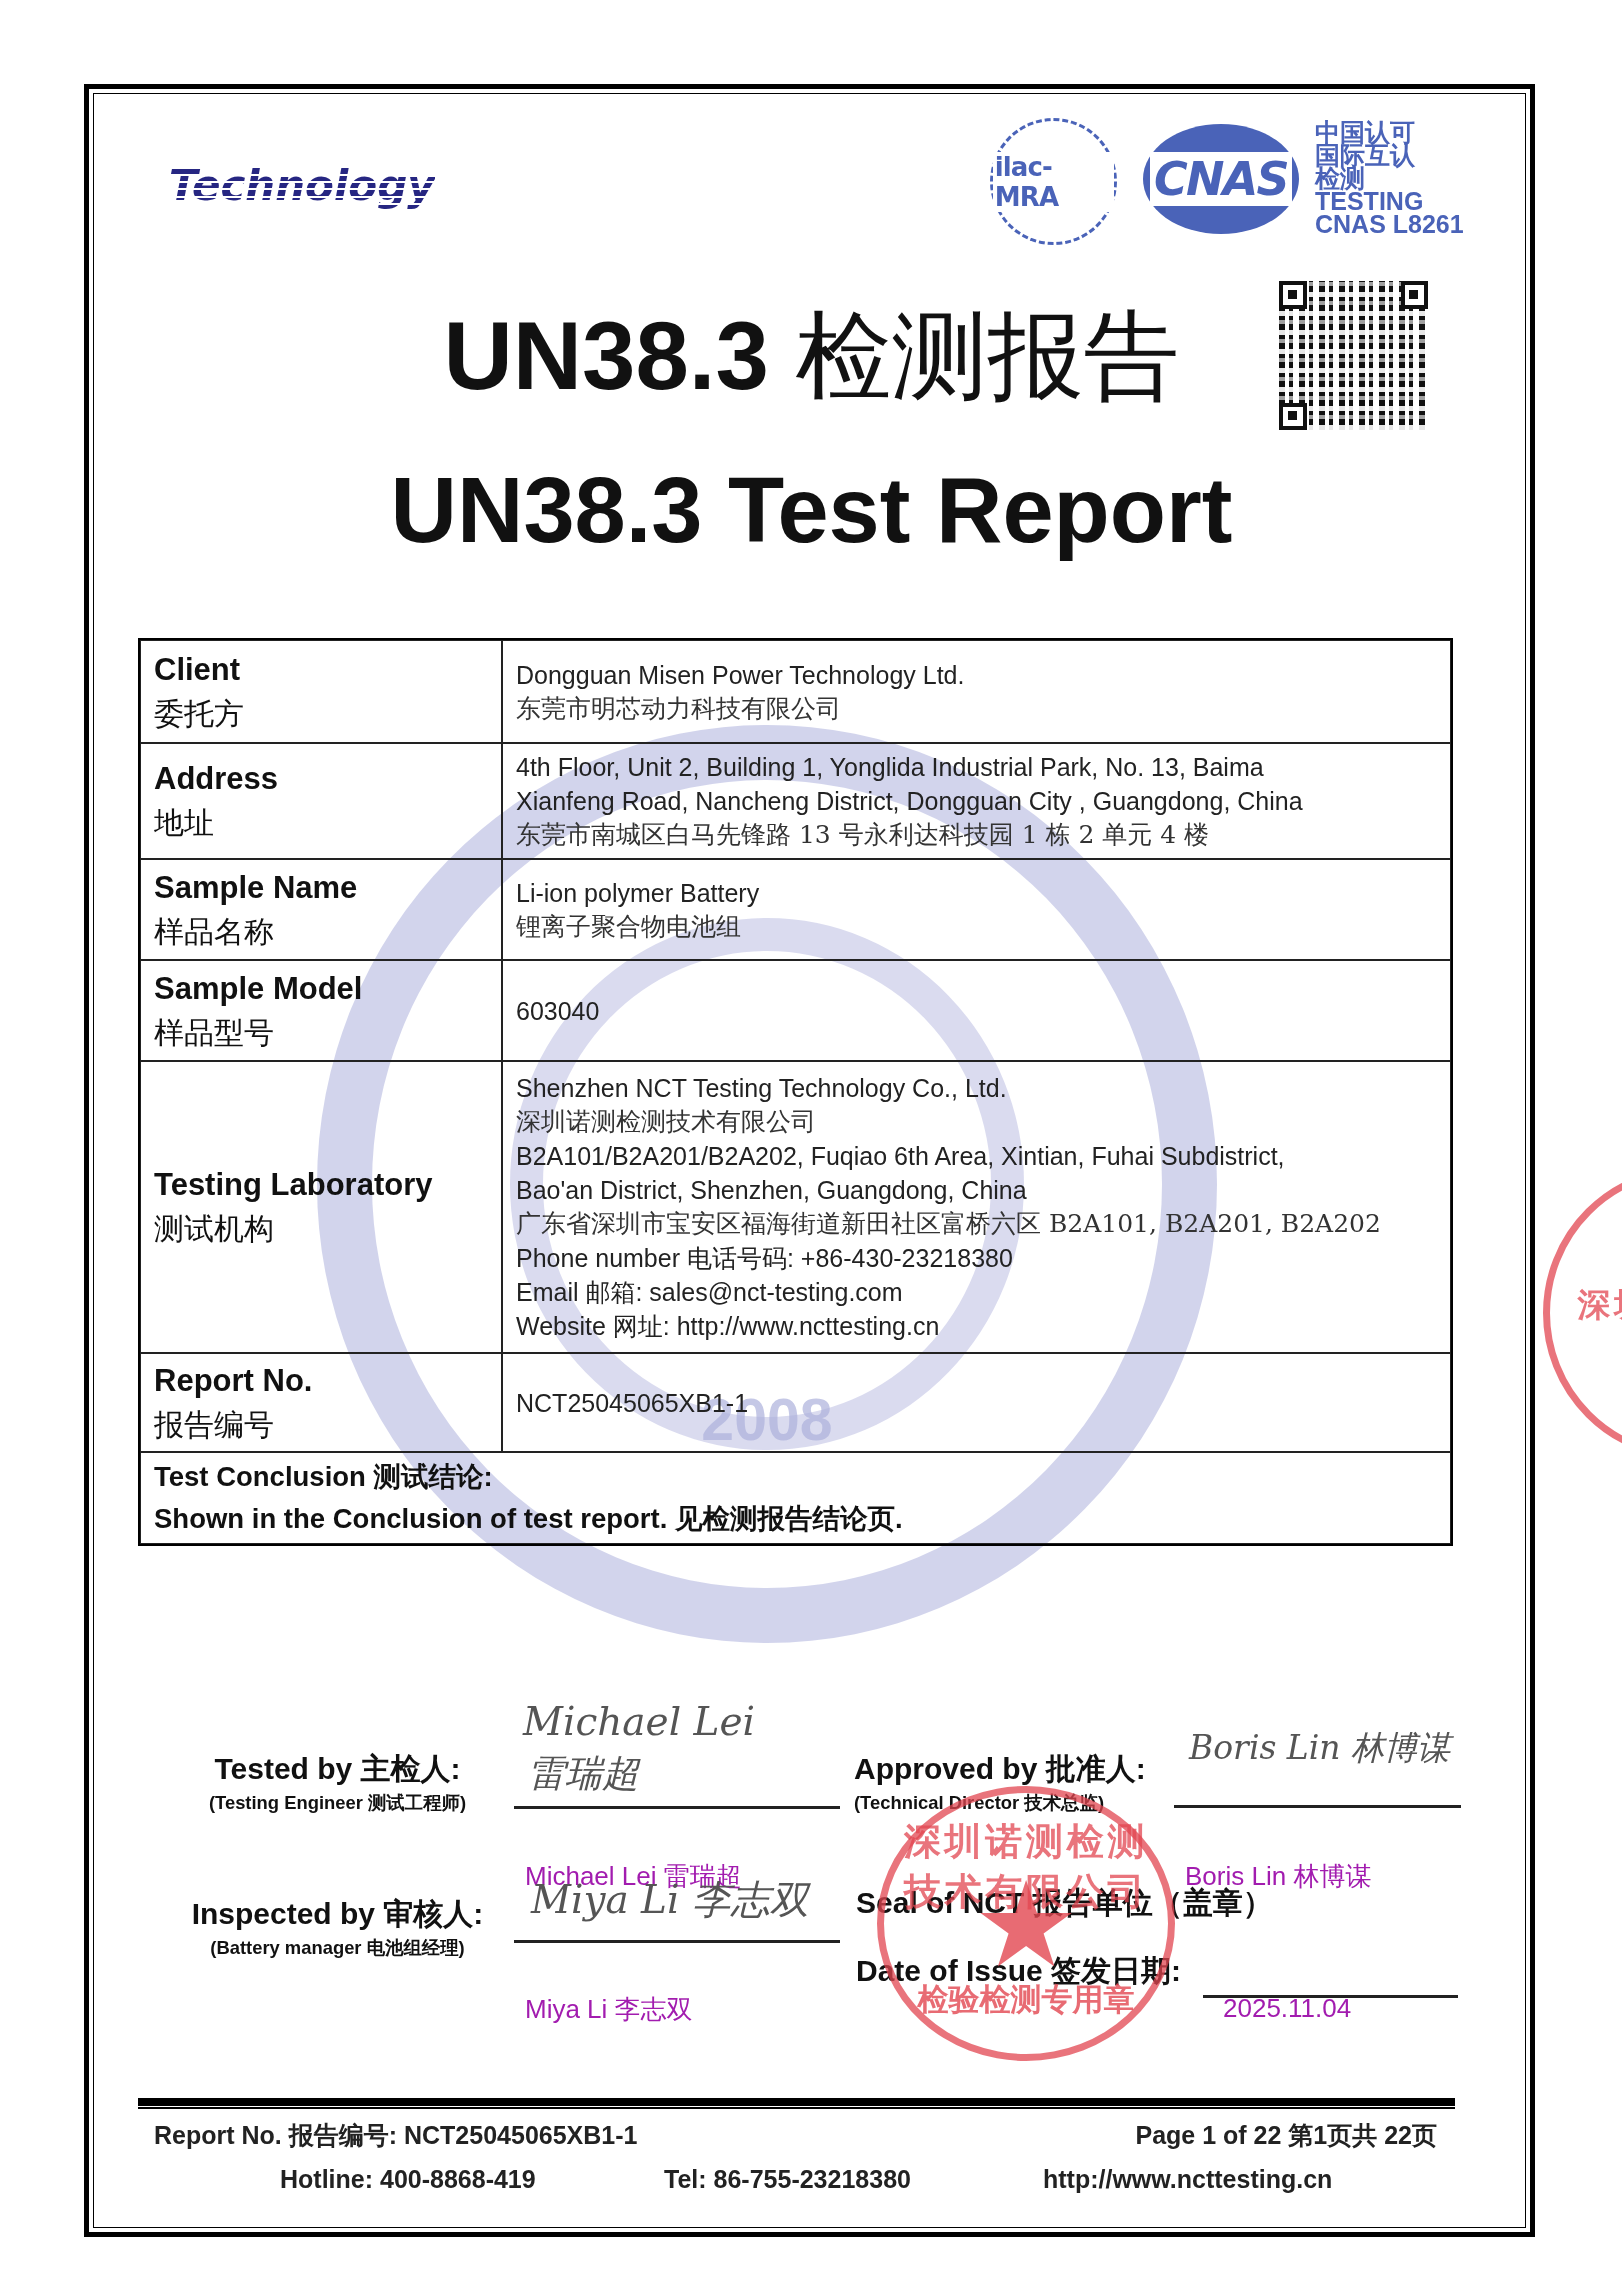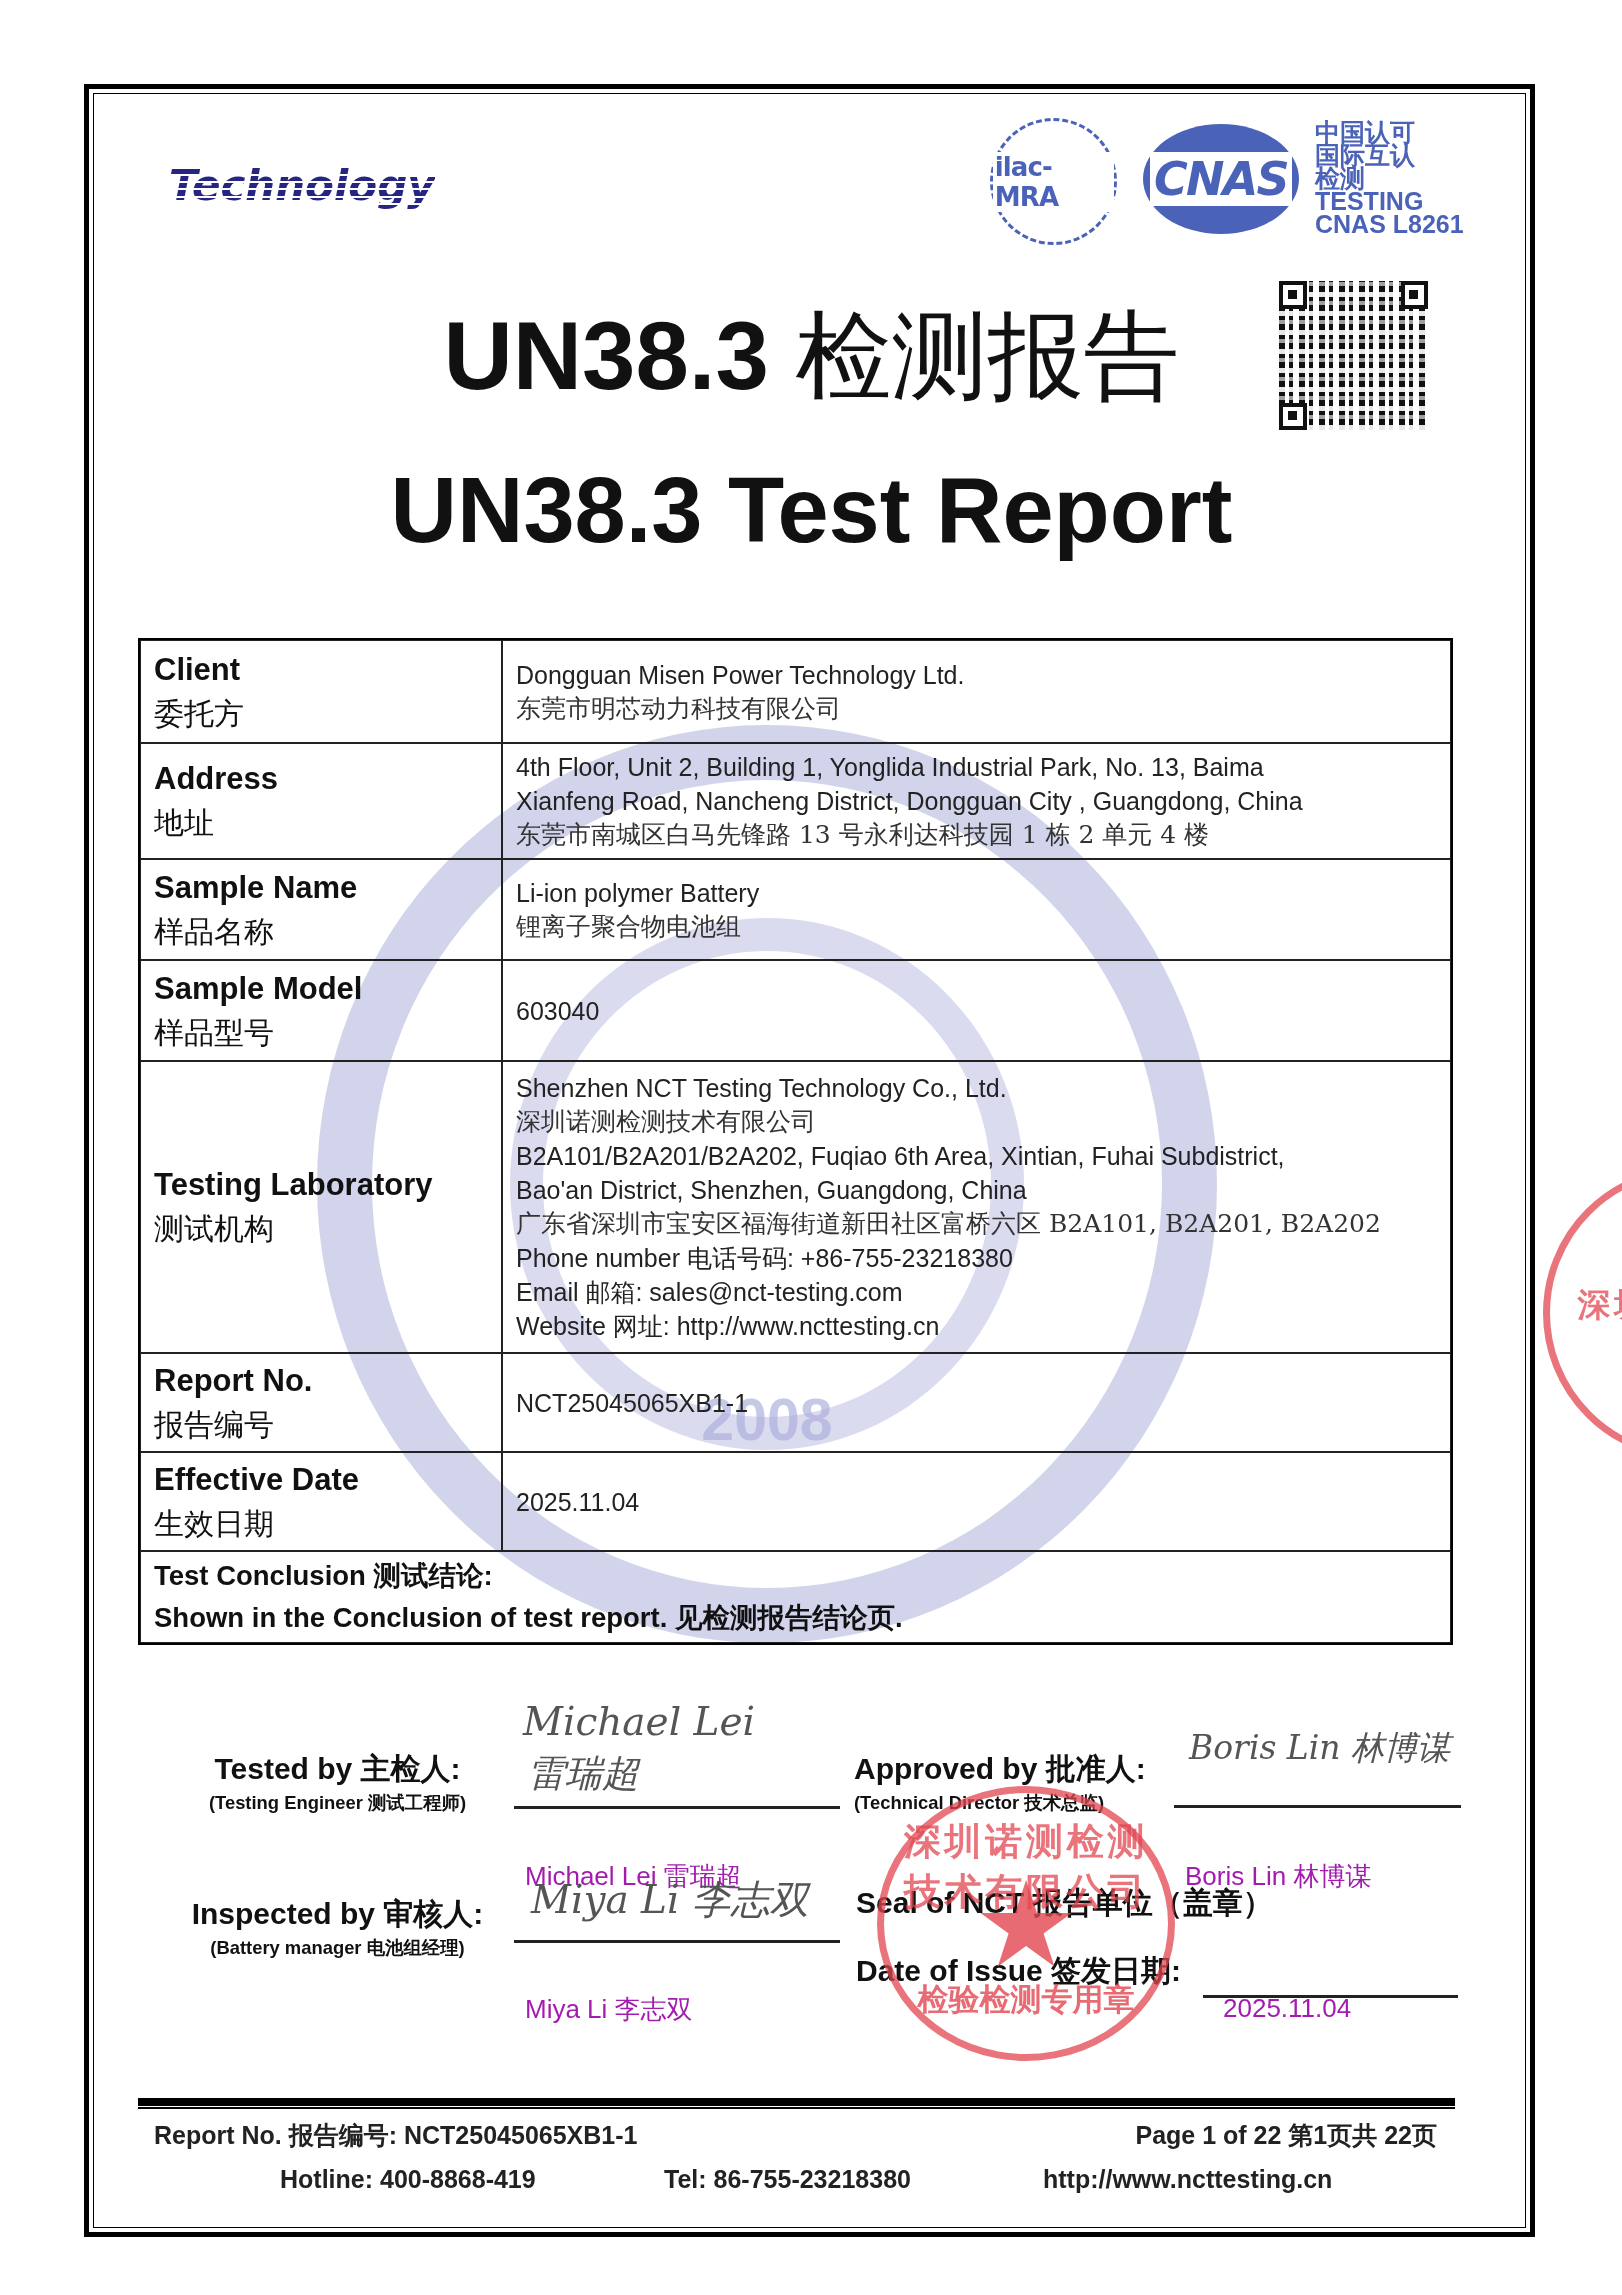--- a/index.html
+++ b/index.html
@@ -148,41 +148,32 @@
     <td class="lbl">
           <b>Testing Laboratory</b>
           <span class="zh">测试机构</span>
         </td>
     <td class="val">
       <div>Shenzhen NCT Testing Technology Co., Ltd.</div>
       <div class="zh">深圳诺测检测技术有限公司</div>
       <div>B2A101/B2A201/B2A202, Fuqiao 6th Area, Xintian, Fuhai Subdistrict,</div>
       <div>Bao'an District, Shenzhen, Guangdong, China</div>
       <div class="zh">广东省深圳市宝安区福海街道新田社区富桥六区 B2A101, B2A201, B2A202</div>
-      <div>Phone number 电话号码: +86-755-23218380</div>
+      <div>Phone number 电话号码: +86-430-23218380</div>
       <div>Email 邮箱: sales@nct-testing.com</div>
       <div>Website 网址: http://www.ncttesting.cn</div>
     </td>
   </tr>
   <tr style="height:99px">
     <td class="lbl">
           <b>Report No.</b>
           <span class="zh">报告编号</span>
         </td>
     <td class="val">
           <div>NCT25045065XB1-1</div>
-        </td>
-  </tr>
-  <tr style="height:99px">
-    <td class="lbl">
-          <b>Effective Date</b>
-          <span class="zh">生效日期</span>
-        </td>
-    <td class="val">
-          <div>2025.11.04</div>
         </td>
   </tr>
   <tr style="height:92px">
     <td class="full" colspan="2">
       <div>Test Conclusion 测试结论:</div>
       <div>Shown in the Conclusion of test report. 见检测报告结论页.</div>
     </td>
   </tr>
 </tbody>
   </table>

